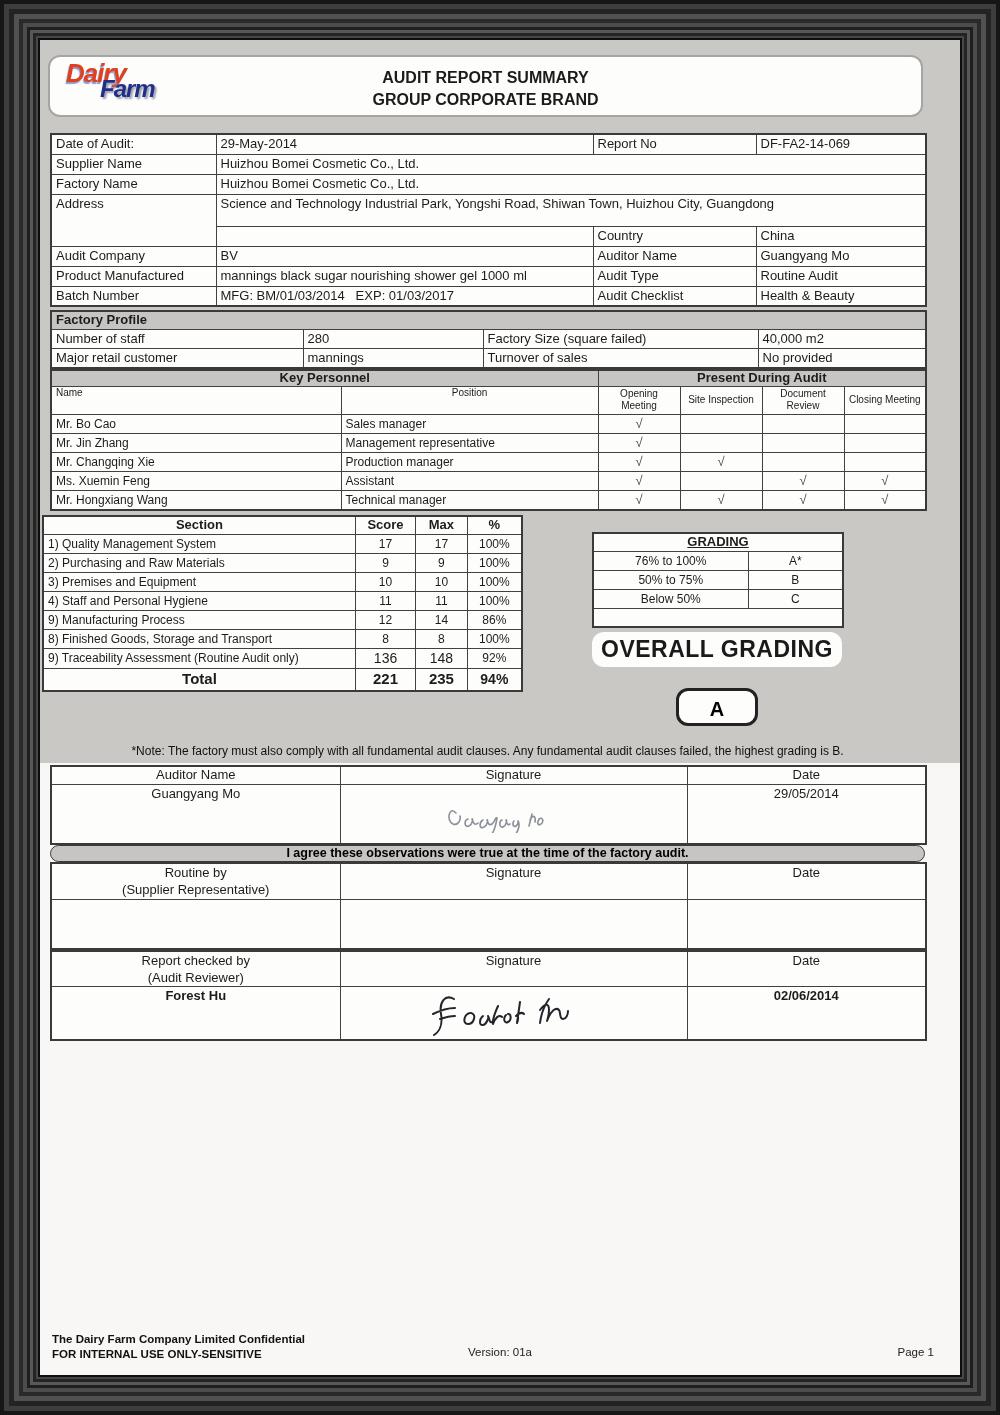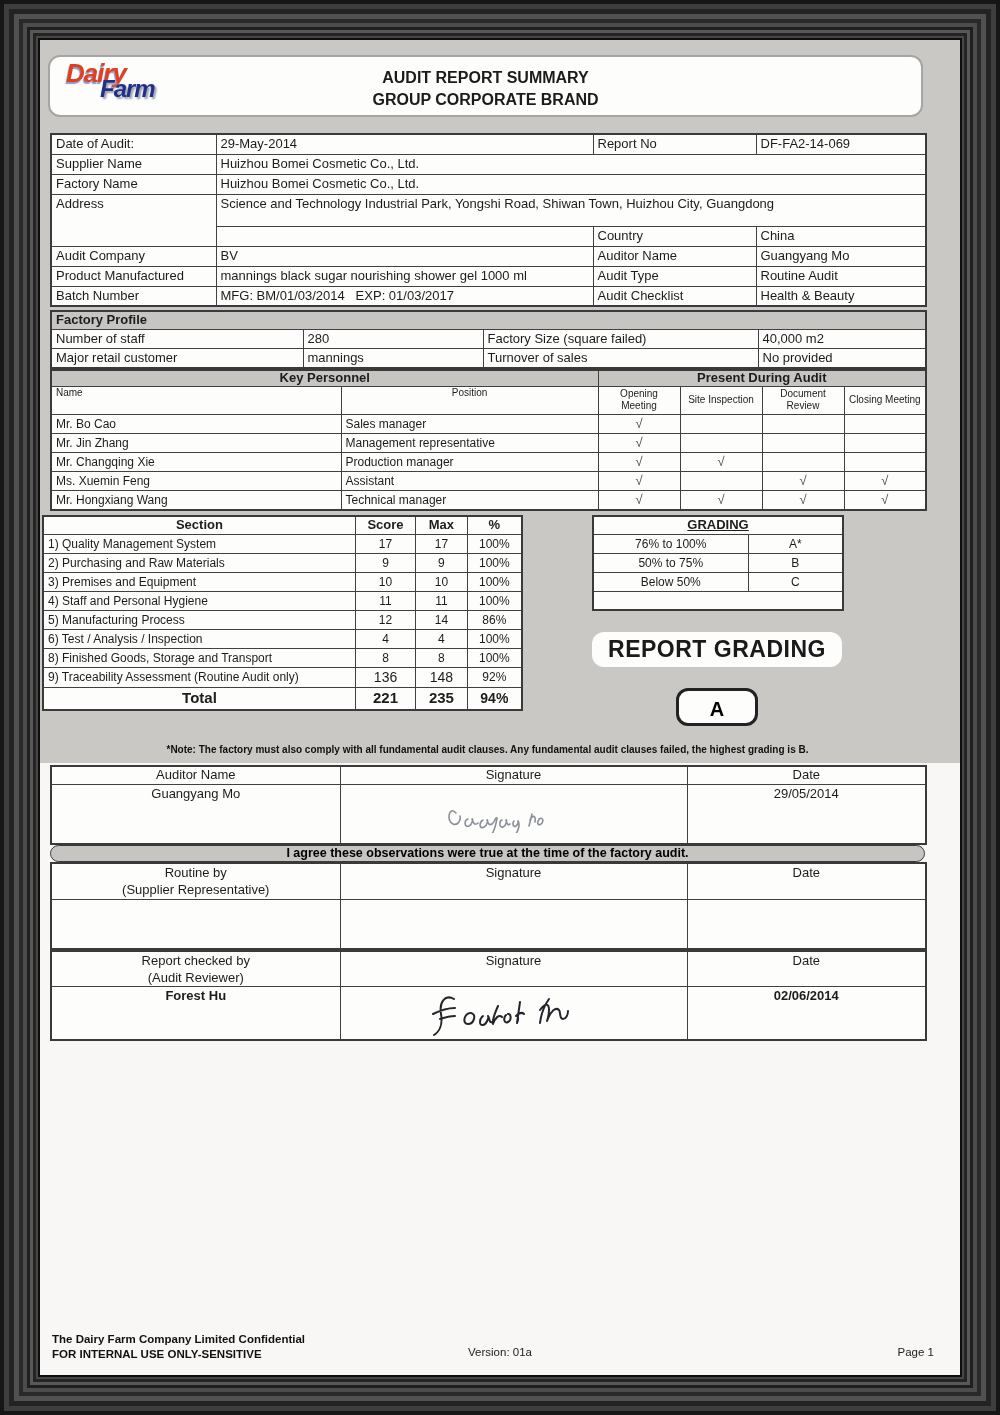--- a/index.html
+++ b/index.html
@@ -34,21 +34,21 @@
   .s12   { font-size:12px; }
   .chk   { text-align:center; color:#4a4a4a; font-size:13px; }
   .bold  { font-weight:bold; }
   .u     { text-decoration:underline; }
   .big   { font-size:15px; }
   
   .overall-label { left:552px; top:592px; width:250px; height:35px; background:#fdfdfc;
                    text-align:center; font-weight:bold; font-size:23px; line-height:35px; letter-spacing:.5px; color:#1a1a1a; }
   .grade-box { left:636px; top:648px; width:82px; height:38px; background:#fdfdfc; border:3px solid #222;
                text-align:center; font-weight:bold; font-size:20px; line-height:36px; box-sizing:border-box; }
-  .note { left:10px; top:704px; width:875px; text-align:center; font-weight:bold; font-size:10px; color:#111; }
+  .note { left:10px; top:704px; width:875px; text-align:center; font-weight:normal; font-size:12px; color:#111; }
   .agreebar { left:10px; top:805px; width:875px; height:17px; background:#c7c5c1; border:1px solid #3a3a3a;
               box-sizing:border-box; text-align:center; font-weight:bold; font-size:12.5px; line-height:15px; }
   .sig svg { display:block; margin:2px auto 0; }
   
   .foot-left { left:12px; top:1292px; font-weight:bold; font-size:11.5px; line-height:15px; color:#111; }
   .foot-center { left:0; top:1306px; width:920px; text-align:center; font-size:11.5px; color:#222; }
   .foot-right { right:26px; top:1306px; font-size:11.5px; color:#222; }
 </style>
 </head>
 <body>
@@ -249,30 +249,24 @@
       <td class="s12 ctr">10</td>
       <td class="s12 ctr">100%</td>
     </tr>
     <tr style="height:19px">
       <td class="s12">4) Staff and Personal Hygiene</td>
       <td class="s12 ctr">11</td>
       <td class="s12 ctr">11</td>
       <td class="s12 ctr">100%</td>
     </tr>
     <tr style="height:19px">
-      <td class="s12">5) Manufacturing Process</td>
+      <td class="s12">9) Manufacturing Process</td>
       <td class="s12 ctr">12</td>
       <td class="s12 ctr">14</td>
       <td class="s12 ctr">86%</td>
-    </tr>
-    <tr style="height:19px">
-      <td class="s12">6) Test / Analysis / Inspection</td>
-      <td class="s12 ctr">4</td>
-      <td class="s12 ctr">4</td>
-      <td class="s12 ctr">100%</td>
     </tr>
     <tr style="height:19px">
       <td class="s12">8) Finished Goods, Storage and Transport</td>
       <td class="s12 ctr">8</td>
       <td class="s12 ctr">8</td>
       <td class="s12 ctr">100%</td>
     </tr>
     <tr style="height:20px">
       <td class="s12">9) Traceability Assessment (Routine Audit only)</td>
       <td class="ctr" style="font-size:14px">136</td>
@@ -282,21 +276,21 @@
     <tr style="height:23px">
       <td class="bold big ctr">Total</td>
       <td class="bold big ctr">221</td>
       <td class="bold big ctr">235</td>
       <td class="bold ctr" style="font-size:14px">94%</td>
     </tr>
    </tbody>
         </table>
   </div>
 
-  <div class="abs" style="left:552px;top:475px;width:226px;">
+  <div class="abs" style="left:552px;top:492px;width:226px;">
    <table>
     <colgroup>
             <col style="width:155px">
             <col style="width:95px">
           </colgroup>
     <tbody>
             <tr style="height:18px">
       <td colspan="2" class="bold ctr u" style="line-height:16px">GRADING</td>
     </tr>
     <tr style="height:19px">
@@ -311,21 +305,21 @@
       <td class="s12 ctr">Below 50%</td>
       <td class="s12 ctr">C</td>
     </tr>
     <tr style="height:19px">
       <td colspan="2"></td>
     </tr>
    </tbody>
         </table>
   </div>
 
-  <div class="abs overall-label">REPORT GRADING</div>
+  <div class="abs overall-label">OVERALL GRADING</div>
   <div class="abs grade-box">A</div>
 
   <div class="abs note">*Note: The factory must also comply with all fundamental audit clauses. Any fundamental audit clauses failed, the highest grading is B.</div>
 
   <div class="abs" style="left:10px;top:725px;width:875px;">
    <table>
     <colgroup>
             <col style="width:289px">
             <col style="width:347px">
             <col style="width:239px">

